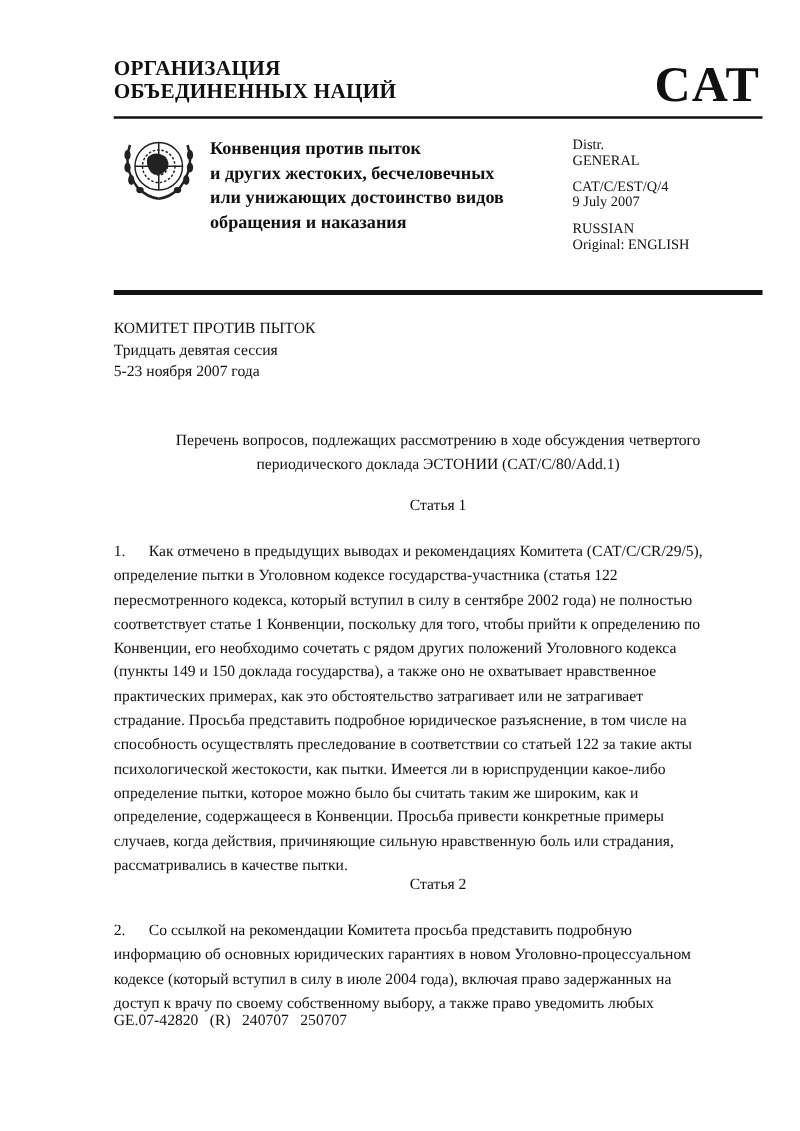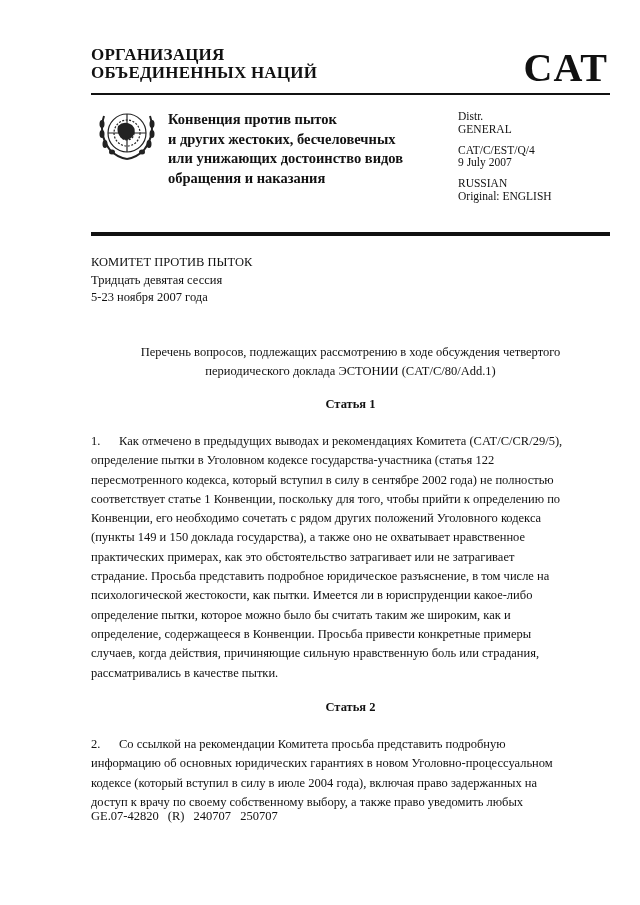--- a/index.html
+++ b/index.html
@@ -9,21 +9,21 @@
   .org { left:91px; top:46px; font-weight:bold; font-size:17px; line-height:18px; letter-spacing:0.2px; }
   .sym { right:32px; top:46px; font-weight:bold; font-size:40px; line-height:44px; letter-spacing:1px; }
   .rule-thin { left:91px; top:93px; width:519px; height:2px; background:#111; }
   .rule-thick { left:91px; top:232px; width:519px; height:4px; background:#111; }
   .logo { left:94px; top:104px; width:66px; height:60px; }
   .conv { left:168px; top:110px; font-weight:bold; font-size:14.5px; line-height:19.5px; }
   .distr { left:458px; top:110px; font-size:11.5px; line-height:12.8px; }
   .distr .grp { margin-bottom:8px; }
   .committee { left:91px; top:254px; font-size:12.5px; line-height:17.5px; }
   .title { left:91px; width:519px; top:343px; text-align:center; font-weight:normal; font-size:12.5px; line-height:19px; }
-  .art { left:91px; width:519px; text-align:center; font-weight:bold; font-size:12.5px; }
+  .art { left:91px; width:519px; text-align:center; font-weight:normal; font-size:12.5px; }
   .para { left:91px; width:520px; font-size:12.5px; line-height:19.3px; text-align:left; }
   .para .num { display:inline-block; width:28px; margin-left:0; }
   .line { white-space:nowrap; }
   .footer { left:91px; top:809px; font-size:12.5px; word-spacing:6px; }
 </style>
 </head>
 <body>
 
 <div class="abs org">
   <div>ОРГАНИЗАЦИЯ</div>
@@ -98,20 +98,21 @@
 
 <div class="abs para" style="top:432px;">
   <div class="line"><span class="num">1.</span><span>Как отмечено в предыдущих выводах и рекомендациях Комитета (CAT/C/CR/29/5),</span></div>
   <div class="line">определение пытки в Уголовном кодексе государства-участника (статья 122</div>
   <div class="line">пересмотренного кодекса, который вступил в силу в сентябре 2002 года) не полностью</div>
   <div class="line">соответствует статье 1 Конвенции, поскольку для того, чтобы прийти к определению по</div>
   <div class="line">Конвенции, его необходимо сочетать с рядом других положений Уголовного кодекса</div>
   <div class="line">(пункты 149 и 150 доклада государства), а также оно не охватывает нравственное</div>
   <div class="line">практических примерах, как это обстоятельство затрагивает или не затрагивает</div>
   <div class="line">страдание.  Просьба представить подробное юридическое разъяснение, в том числе на</div>
+  <div class="line">способность осуществлять преследование в соответствии со статьей 122 за такие акты</div>
   <div class="line">психологической жестокости, как пытки.  Имеется ли в юриспруденции какое-либо</div>
   <div class="line">определение пытки, которое можно было бы считать таким же широким, как и</div>
   <div class="line">определение, содержащееся в Конвенции.  Просьба привести конкретные примеры</div>
   <div class="line">случаев, когда действия, причиняющие сильную нравственную боль или страдания,</div>
   <div class="line">рассматривались в качестве пытки.</div>
 </div>
 
 <div class="abs art" style="top:700px;">Статья 2</div>
 
 <div class="abs para" style="top:735px;font-family:Liberation Serif, serif;">

